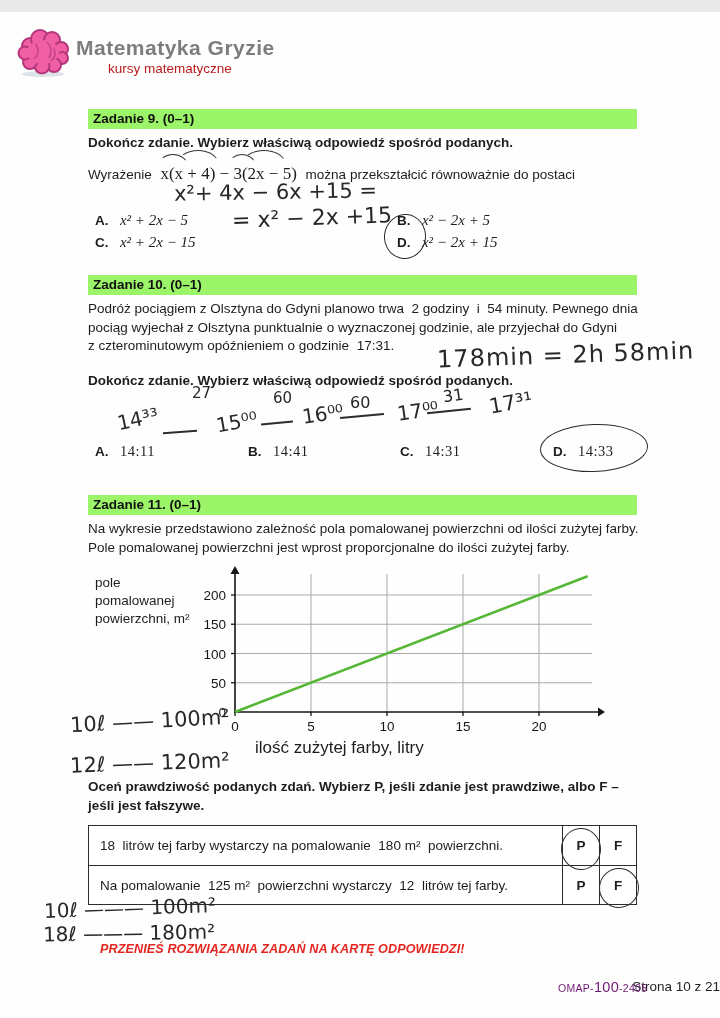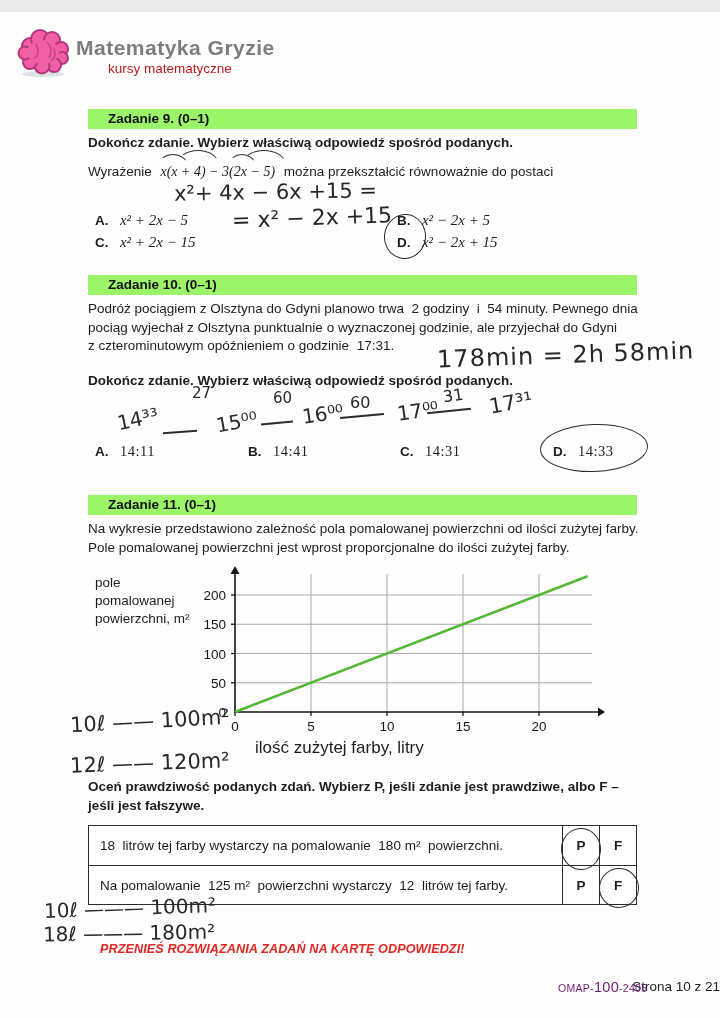--- a/index.html
+++ b/index.html
@@ -1,24 +1,24 @@
 <!DOCTYPE html>
 <html lang="pl"><head>
 <meta charset="utf-8">
 <style>
   *{margin:0;padding:0;box-sizing:border-box}
   body{background:#e9e9e9}
   .page{position:relative;width:720px;height:1018px;background:#fefefe;
         font-family:"Liberation Sans",sans-serif;color:#1d1d1d;overflow:hidden;margin:12px auto}
   .abs{position:absolute}
   .bar{width:549px;height:20px;background:#9cf569;font-weight:bold;font-size:13.5px;
-       line-height:20px;padding-left:20px;color:#101010}
+       line-height:20px;padding-left:5px;color:#101010}
   .bold{font-weight:bold}
   .txt{font-size:13.5px;line-height:18.5px;white-space:pre-wrap}
-  .math{font-family:"Liberation Serif",serif;font-style:italic;font-size:14px}
+  .math{font-family:"Liberation Serif",serif;font-size:17px}
   .opt{white-space:nowrap}
   .opt .lbl{font-weight:bold;font-size:13.5px;margin-right:7px}
   .opt .val{font-family:"Liberation Serif",serif;font-style:italic;font-size:15px}
   .opt .time{font-family:"Liberation Serif",serif;font-size:14.5px;letter-spacing:.5px}
   .hw{color:#282828;font-family:"DejaVu Sans",sans-serif;white-space:nowrap}
   .circ{border:1.8px solid #2c2c2c;border-radius:50%}
   .dash{border-top:2.3px solid #2c2c2c;height:0}
   .arc{border:1.6px solid transparent;border-top-color:#333;
        border-radius:50% 50% 0 0/100% 100% 0 0}
   .tbl{display:flex;flex-direction:column;width:549px;border:1.6px solid #2b2b2b;background:#fff}

